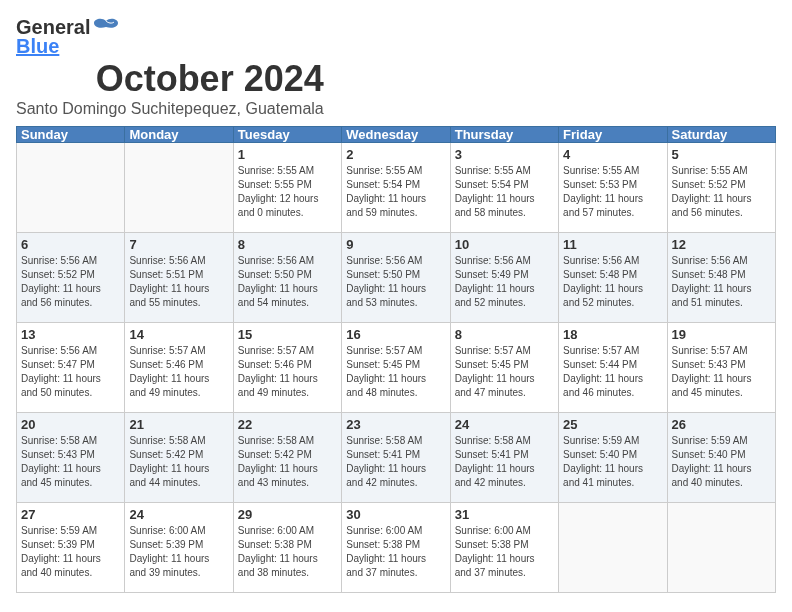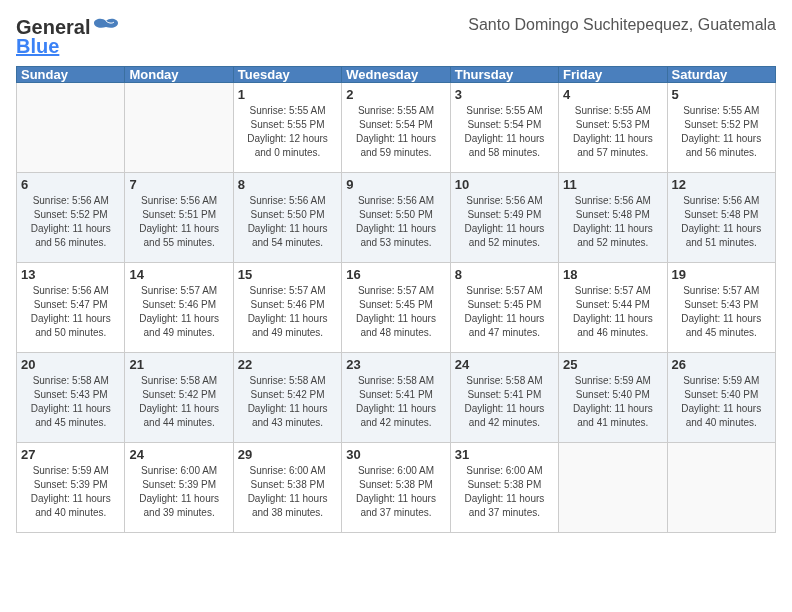--- a/index.html
+++ b/index.html
@@ -8,20 +8,21 @@
       background: #fff;
       width: 792px;
       min-height: 612px;
       padding: 16px;
     }
     .header {
       display: flex;
       justify-content: space-between;
       align-items: flex-start;
       margin-bottom: 8px;
+      flex-direction: column;
     }
     .logo {
       display: flex;
       flex-direction: column;
       align-items: flex-start;
     }
     .logo-text {
       display: flex;
       align-items: center;
     }
@@ -67,21 +68,20 @@
     .day-number {
       font-size: 13px;
       font-weight: bold;
       color: #333;
       margin-bottom: 2px;
     }
     .day-info {
       font-size: 10px;
       color: #444;
       line-height: 1.4;
-      text-align: center;
     }
     .row-shade {
       background-color: #f0f4f8;
     }
     .row-white {
       background-color: #fff;
     }
   </style>
 </head>
 <body>
@@ -91,20 +91,21 @@
     <div class="logo-text">
       <span style="font-size:20px;font-weight:bold;color:#333;">General</span>
       <svg width="28" height="22" viewBox="0 0 28 22" style="margin-left:2px;">
         <path d="M14 4 C18 0, 26 2, 26 6 C26 10, 20 12, 14 10 C8 12, 2 10, 2 6 C2 2, 10 0, 14 4Z" fill="#4a7fbd"></path>
         <path d="M14 4 C16 6, 20 7, 22 5" fill="none" stroke="#fff" stroke-width="1"></path>
       </svg>
     </div>
     <span style="font-size:20px;font-weight:bold;color:#3b82f6;margin-top:-4px;text-decoration:underline;">Blue</span>
   </div>
   <div class="title-section">
+    <div class="month-title">October 2024</div>
     <div class="subtitle">Santo Domingo Suchitepequez, Guatemala</div>
   </div>
 </div>
 
 <table class="calendar">
   <thead>
     <tr>
     <th>Sunday</th>
         <th>Monday</th>
         <th>Tuesday</th>

